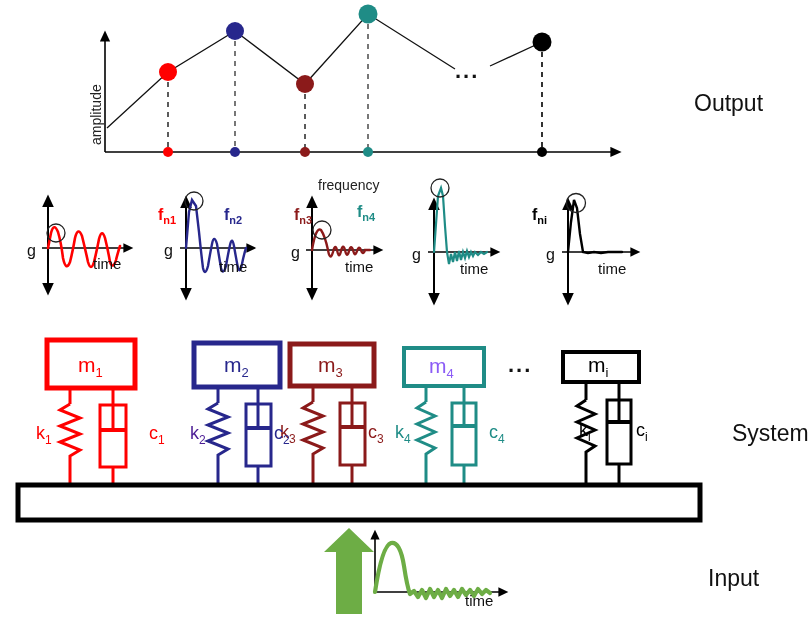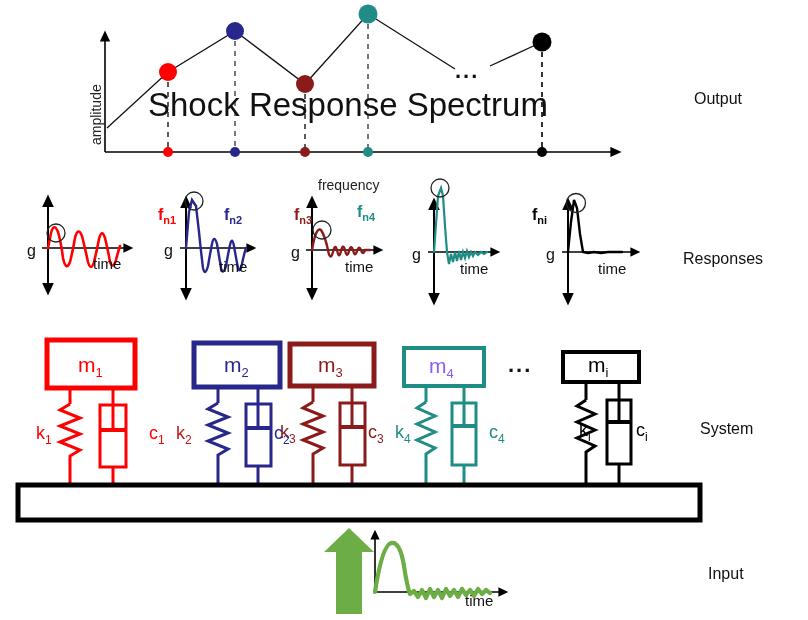--- a/index.html
+++ b/index.html
@@ -1,19 +1,19 @@
 <!DOCTYPE html>
 <html><head>
 <meta charset="utf-8">
 <style>
   html,body{margin:0;padding:0;background:#ffffff;}
   body{width:808px;height:620px;font-family:"Liberation Sans",sans-serif;overflow:hidden;}
   #stage{position:relative;width:808px;height:620px;background:#fff;}
   svg.layer{position:absolute;left:0;top:0;width:808px;height:620px;}
-  .rowlabel{position:absolute;font-size:16px;color:#111;font-family:"Liberation Sans",sans-serif;white-space:nowrap;}
+  .rowlabel{position:absolute;font-size:23px;color:#111;font-family:"Liberation Sans",sans-serif;white-space:nowrap;}
   .srs-title{position:absolute;font-size:33px;color:#111;letter-spacing:0px;white-space:nowrap;font-family:"Liberation Sans",sans-serif;}
   .axlabel{position:absolute;font-size:14px;color:#222;font-family:"Liberation Sans",sans-serif;white-space:nowrap;}
   .ampl{position:absolute;font-size:14px;color:#222;transform:rotate(-90deg);transform-origin:left top;white-space:nowrap;font-family:"Liberation Sans",sans-serif;}
   .fnlab{position:absolute;font-size:16px;font-weight:bold;white-space:nowrap;font-family:"Liberation Sans",sans-serif;margin-top:48px;}
   .fnlab sub{font-size:11px;font-weight:bold;}
   .dots{position:absolute;font-size:22px;font-weight:bold;color:#111;letter-spacing:2px;font-family:"Liberation Sans",sans-serif;}
   .glab{position:absolute;font-size:16px;color:#111;font-family:"Liberation Sans",sans-serif;}
   .tlab{position:absolute;font-size:15px;color:#111;font-family:"Liberation Sans",sans-serif;}
   .masslab{position:absolute;font-size:21px;white-space:nowrap;font-family:"Liberation Sans",sans-serif;}
   .masslab sub{font-size:13px;}
@@ -180,21 +180,20 @@
     <g>
       <line x1="375" y1="592" x2="500" y2="592" stroke="#000" stroke-width="1.6" marker-end="url(#ahs)"></line>
       <line x1="375" y1="592" x2="375" y2="538" stroke="#000" stroke-width="1.6" marker-end="url(#ahs)"></line>
       <path d="M375,592 Q382,546 391,543 Q400,541 404,566 Q407,586 410,594
                L414,591 L418,597 L422,590 L426,598 L430,589 L434,597 L438,590
                L442,598 L446,589 L450,596 L454,590 L458,597 L462,589 L466,595
                L470,590 L474,596 L478,589 L482,594 L486,590 L490,593" fill="none" stroke="#6DAD45" stroke-width="4.2" stroke-linecap="round" stroke-linejoin="round"></path>
     </g>
   </svg>
 
-  <div class="srs-title" style="left:148px;top:86px;">Shock Response Spectrum</div>
 
   <div class="ampl" style="left:88px;top:145px;">amplitude</div>
 
   <div class="axlabel" style="left:318px;top:177px;">frequency</div>
 
   <div class="fnlab" style="left:158px;top:158px;color:#FF0000;">f<sub>n1</sub></div>
   <div class="fnlab" style="left:224px;top:158px;color:#27278C;">f<sub>n2</sub></div>
   <div class="fnlab" style="left:294px;top:158px;color:#8B1A1A;">f<sub>n3</sub></div>
   <div class="fnlab" style="left:357px;top:155px;color:#1F8C86;text-align:right;">f<sub>n4</sub></div>
   <div class="fnlab" style="left:532px;top:158px;color:#000000;">f<sub>ni</sub></div>
@@ -213,34 +212,33 @@
   <div class="tlab" style="left:460px;top:260px;">time</div>
   <div class="tlab" style="left:598px;top:260px;">time</div>
 
   <div class="masslab" style="left:78px;top:353px;color:#FF0000;">m<sub>1</sub></div>
   <div class="masslab" style="left:224px;top:353px;color:#27278C;">m<sub>2</sub></div>
   <div class="masslab" style="left:318px;top:353px;color:#8B1A1A;">m<sub>3</sub></div>
   <div class="masslab" style="left:429px;top:354px;color:#8b5cf6;">m<sub>4</sub></div>
   <div class="masslab" style="left:588px;top:353px;color:#000000;">m<sub>i</sub></div>
 
   <div class="kclab" style="left:36px;top:423px;color:#FF0000;">k<sub>1</sub></div>
-  <div class="kclab" style="left:176px;top:423px;color:#b91c1c;text-align:center;">k<sub>2</sub></div>
+  <div class="kclab" style="left:190px;top:423px;color:#4c1d95;text-align:center;">k<sub>2</sub></div>
   <div class="kclab" style="left:280px;top:422px;color:#8B1A1A;">k<sub>3</sub></div>
   <div class="kclab" style="left:395px;top:422px;color:#1F8C86;">k<sub>4</sub></div>
   <div class="kclab" style="left:557px;top:420px;color:#000000;margin-left:22px;">k<sub>i</sub></div>
 
   <div class="kclab" style="left:128px;top:423px;color:#FF0000;padding-left:21px;">c<sub>1</sub></div>
   <div class="kclab" style="left:274px;top:423px;color:#27278C;">c<sub>2</sub></div>
   <div class="kclab" style="left:368px;top:422px;color:#8B1A1A;">c<sub>3</sub></div>
   <div class="kclab" style="left:478px;top:422px;color:#1F8C86;margin-left:11px;">c<sub>4</sub></div>
   <div class="kclab" style="left:636px;top:420px;color:#000000;">c<sub>i</sub></div>
 
   <div class="dots" style="left:508px;top:352px;">...</div>
 
 
   <div class="tlab" style="left:465px;top:592px;">time</div>
 
   <div class="rowlabel" style="left:694px;top:90px;">Output</div>
-  <div class="rowlabel" style="left:683px;top:250px;">Responses</div>
-  <div class="rowlabel" style="left:700px;top:420px;">System</div>
+  <div class="rowlabel" style="left:732px;top:420px;">System</div>
   <div class="rowlabel" style="left:708px;top:565px;">Input</div>
 
 </div>
 
 </body></html>

